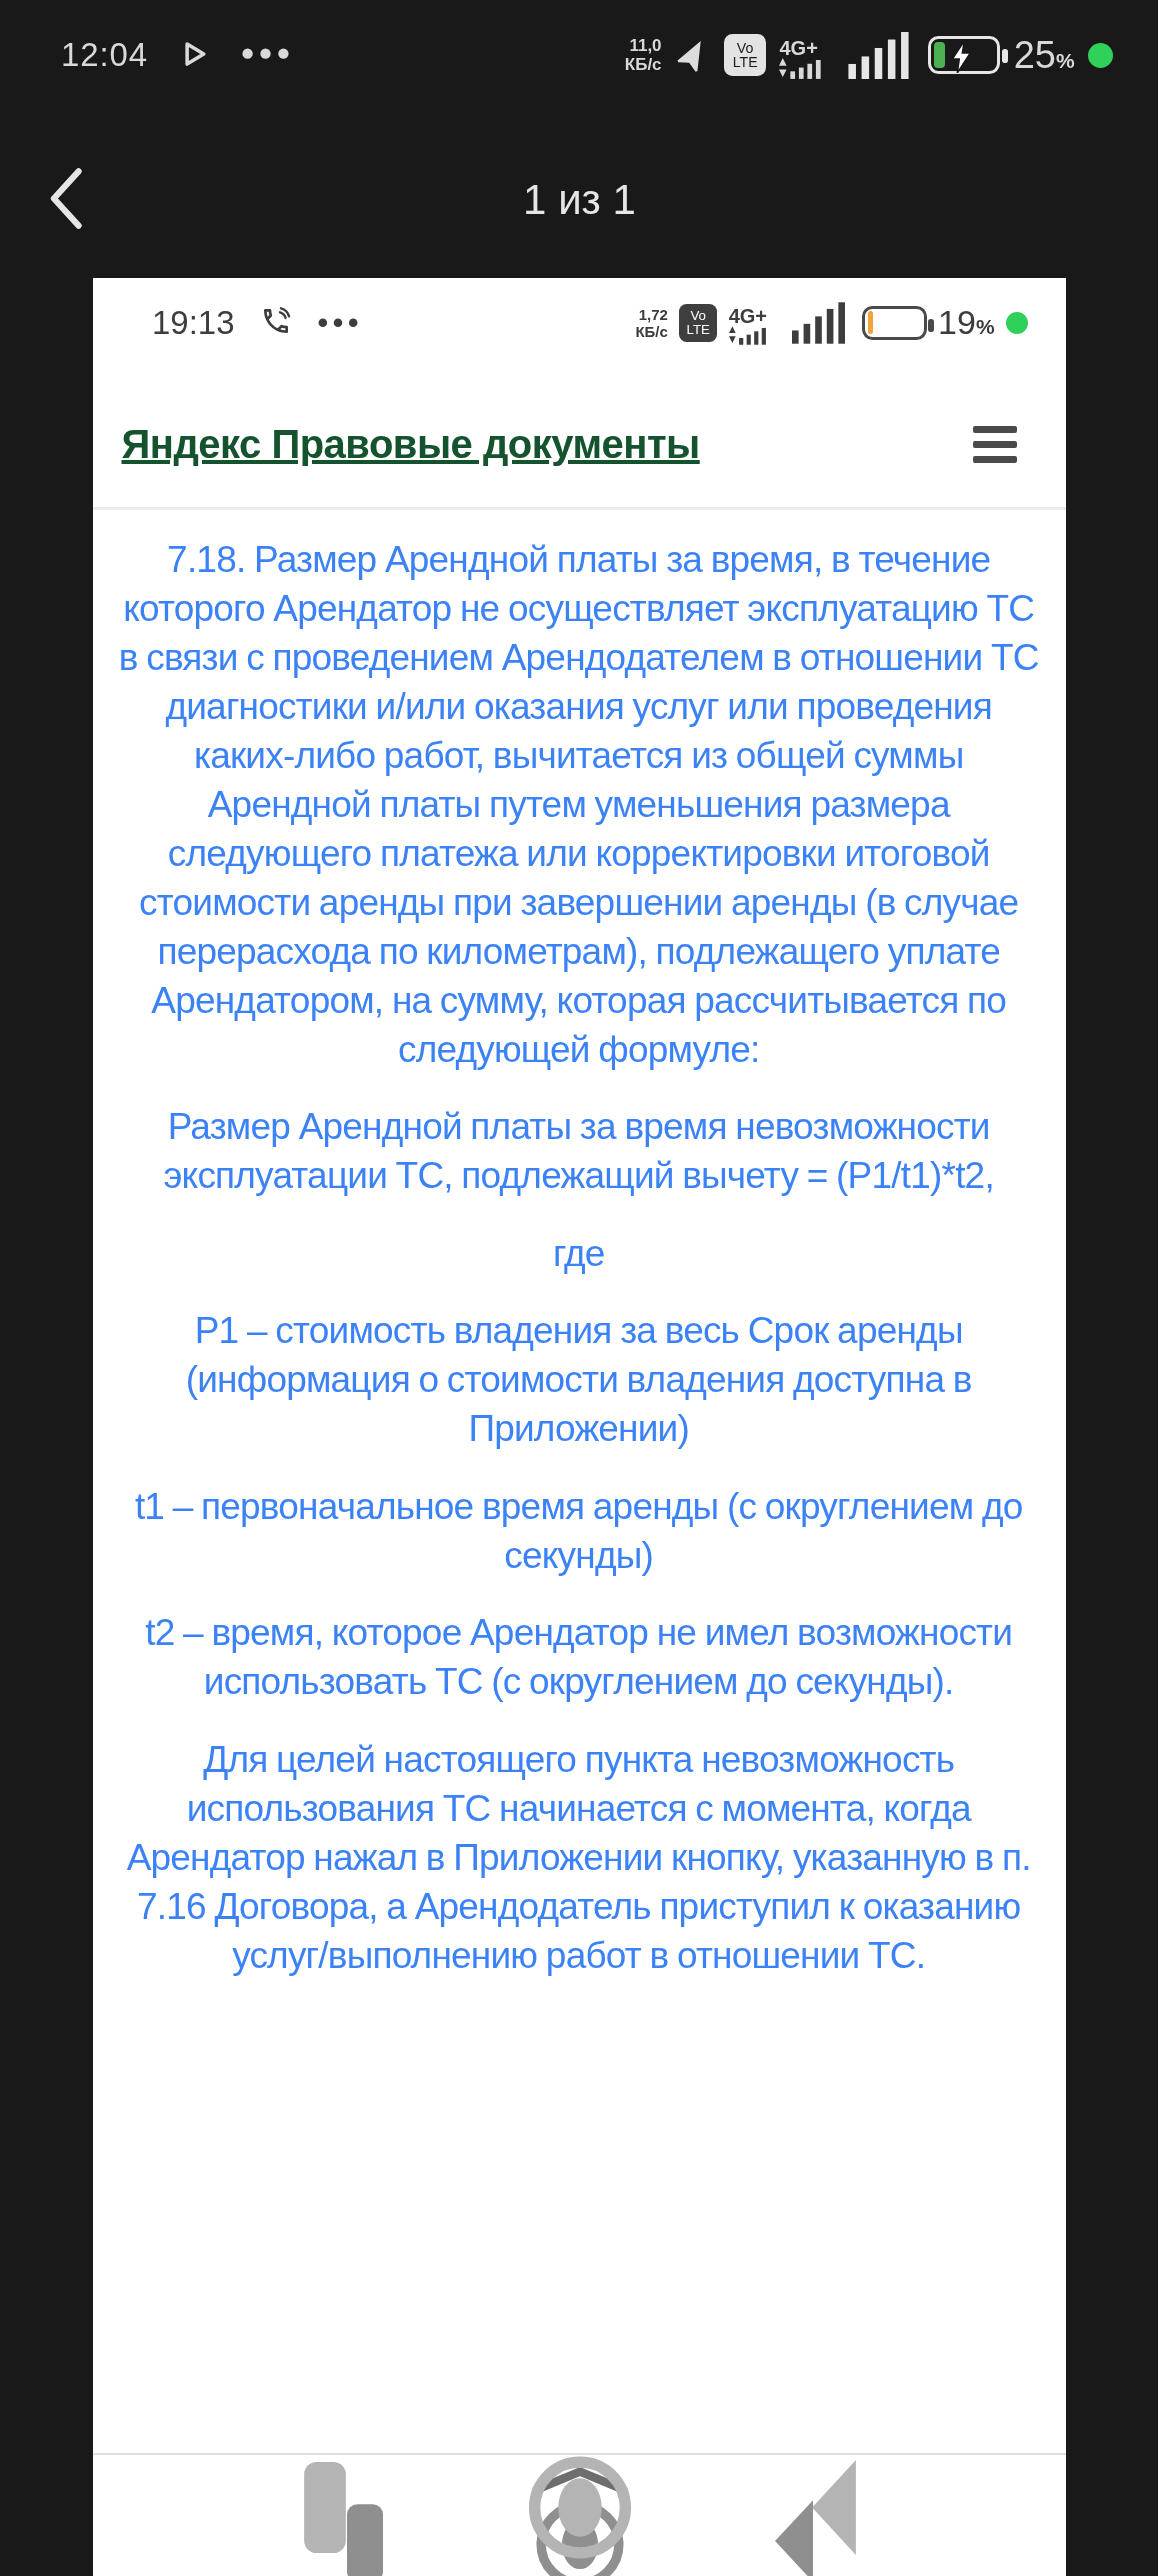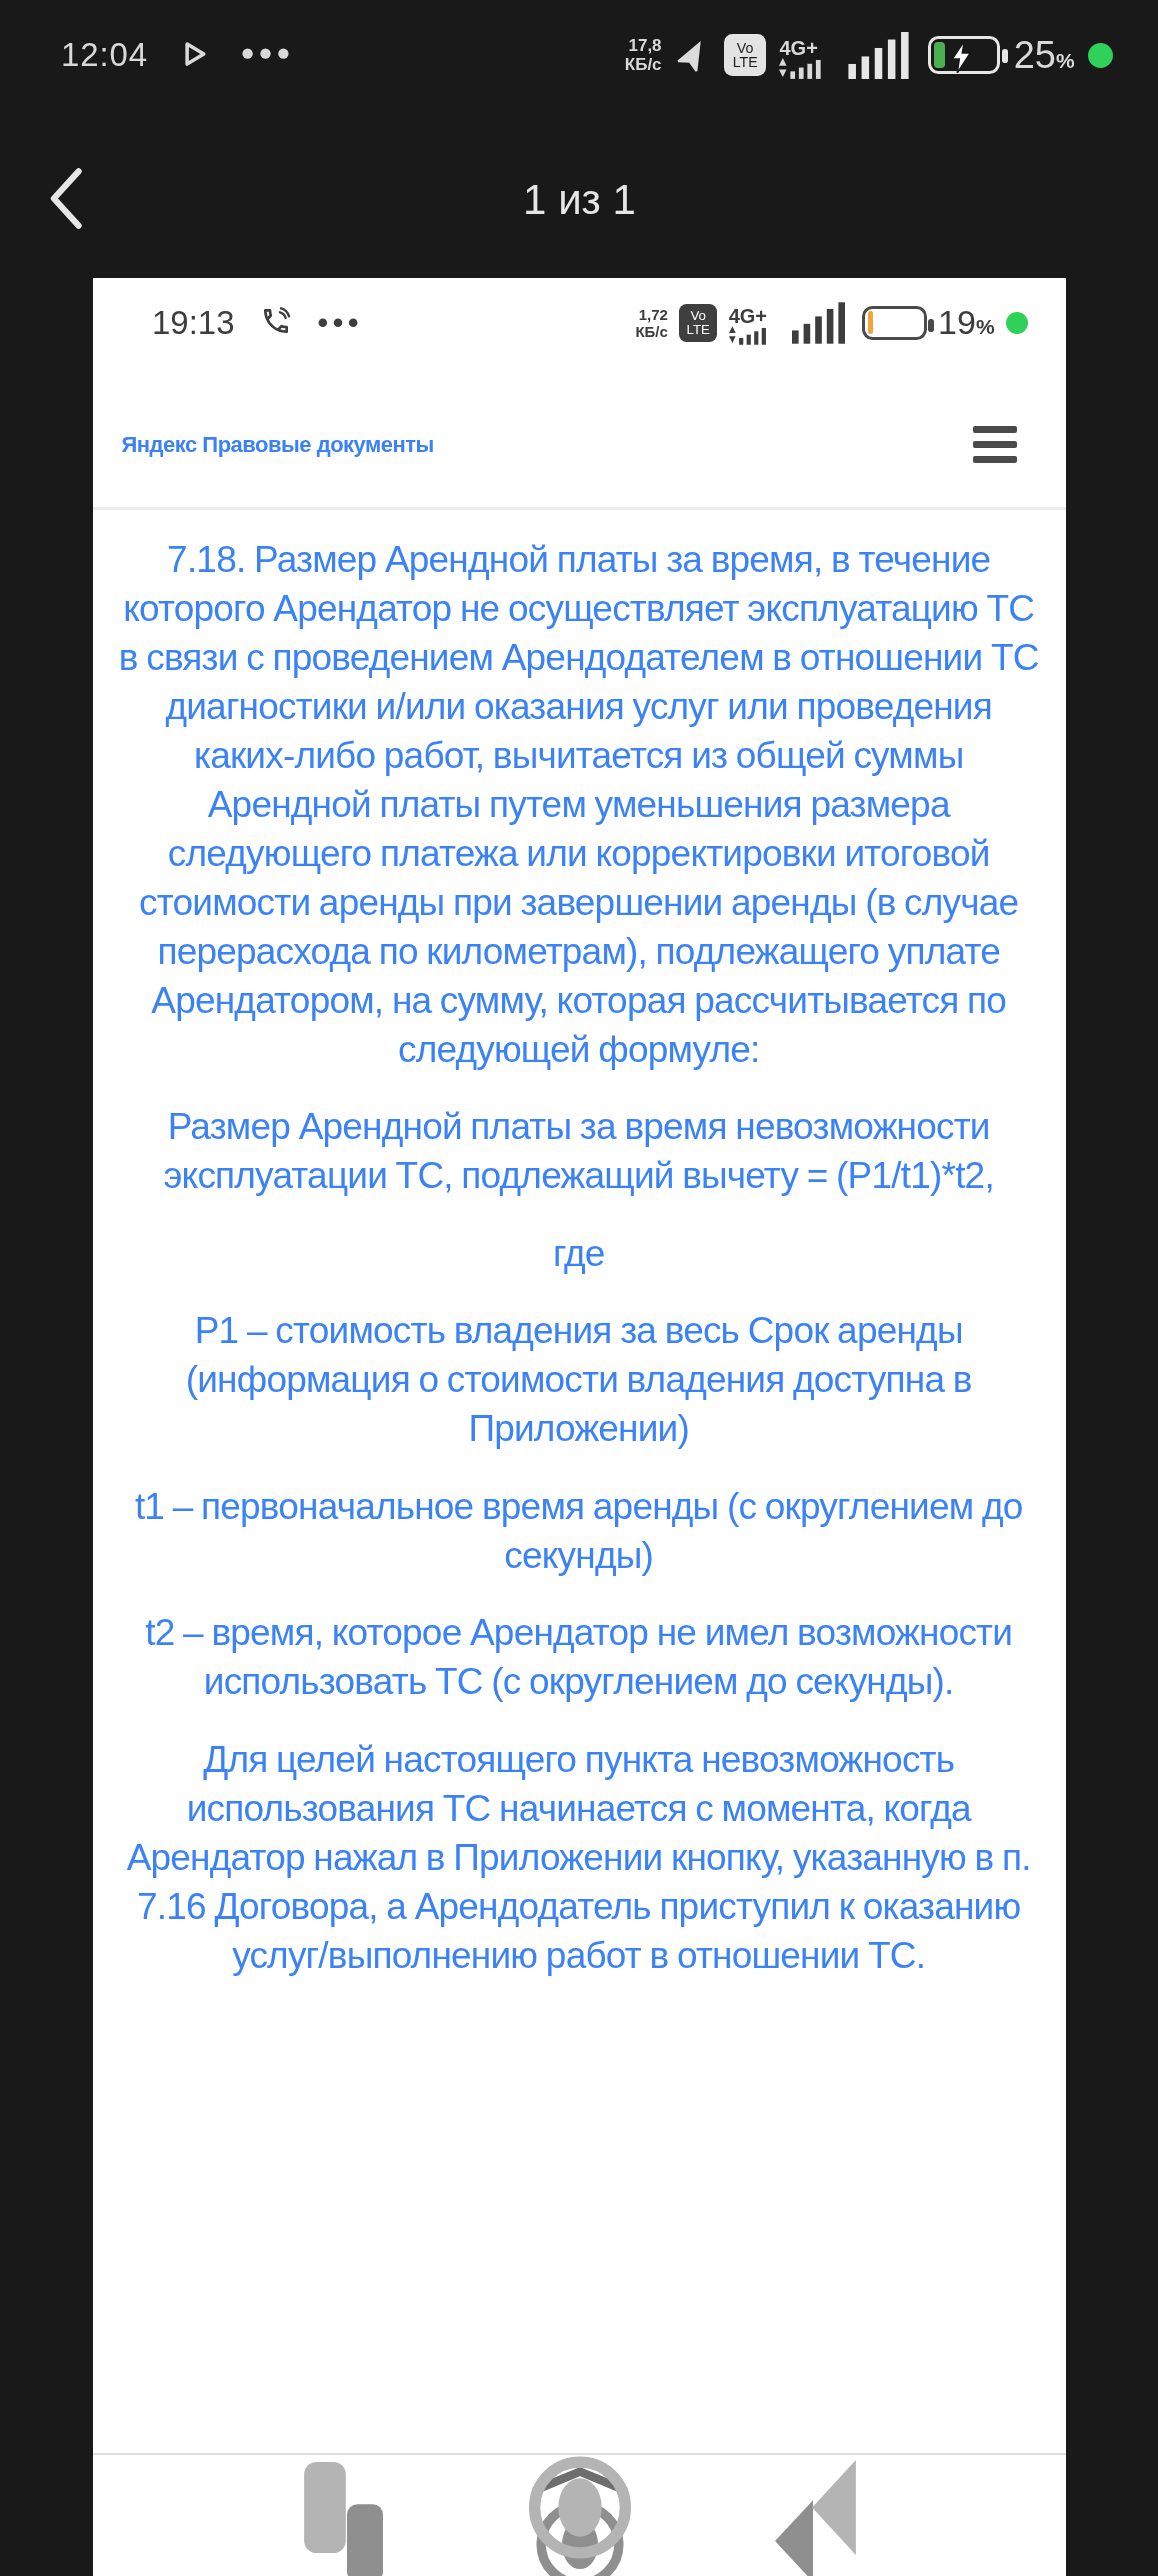--- a/index.html
+++ b/index.html
@@ -69,21 +69,21 @@
   .inner-status .speed{ font-size:15px; line-height:17px; }
   .inner-status .badge-volte{ width:38px; height:38px; font-size:13.3px; line-height:13.3px; border-radius:7.6px; }
   .inner-status .battery{ width:65px; height:34px; border-width:3.8px; }
   .inner-status .pct{ font-size:34px; }
   .inner-status .green-dot{ width:22px; height:22px; }
 
   .app-header{
     margin-top:66px; padding:0 28.5px; height:61px;
     display:flex; align-items:center; justify-content:space-between;
   }
-  .app-title{ font-size:22px; font-weight:bold; color:#3b82f6; letter-spacing:-0.5px; }
+  .app-title{ font-size:40px; font-weight:bold; color:#14532d; letter-spacing:-0.5px;text-decoration:underline; }
   .hamburger{ width:44px; display:flex; flex-direction:column; gap:8.5px; background:none; border:none; cursor:pointer; padding:0; margin-right:21px; }
   .hamburger i{ display:block; height:6.6px; border-radius:1.9px; background:#4a4a4a; }
 
   .header-divider{ margin-top:32px; height:2.8px; background:#ececec; }
 
   .doc{
     flex:1; overflow:hidden; padding:25px 26.6px 0 25px;
     font-size:37px; line-height:49px; letter-spacing:-0.8px; word-spacing:-0.9px;
     color:#3b82f6;
     text-align:center;
@@ -118,21 +118,21 @@
     <span>
       <svg width="49" height="13.3" viewBox="0 0 52 14">
           <circle cx="7" cy="7" r="5.5" fill="#d9d9d9"></circle>
           <circle cx="26" cy="7" r="5.5" fill="#d9d9d9"></circle>
           <circle cx="45" cy="7" r="5.5" fill="#d9d9d9"></circle>
         </svg>
     </span>
   </div>
   <div class="os-right">
     <span class="speed">
-      <span>17,8</span>
+      <span>11,0</span>
       <span>КБ/с</span>
     </span>
     <span style="transform:rotate(28deg)">
       <svg width="36" height="36" viewBox="0 0 24 24">
           <path d="M12 2 L19.5 20.8 L18.6 21.7 L12 18.4 L5.4 21.7 L4.5 20.8 Z" fill="#dcdcdc"></path>
         </svg>
     </span>
     <span class="badge-volte">
       <span>Vo</span>
       <span>LTE</span>

